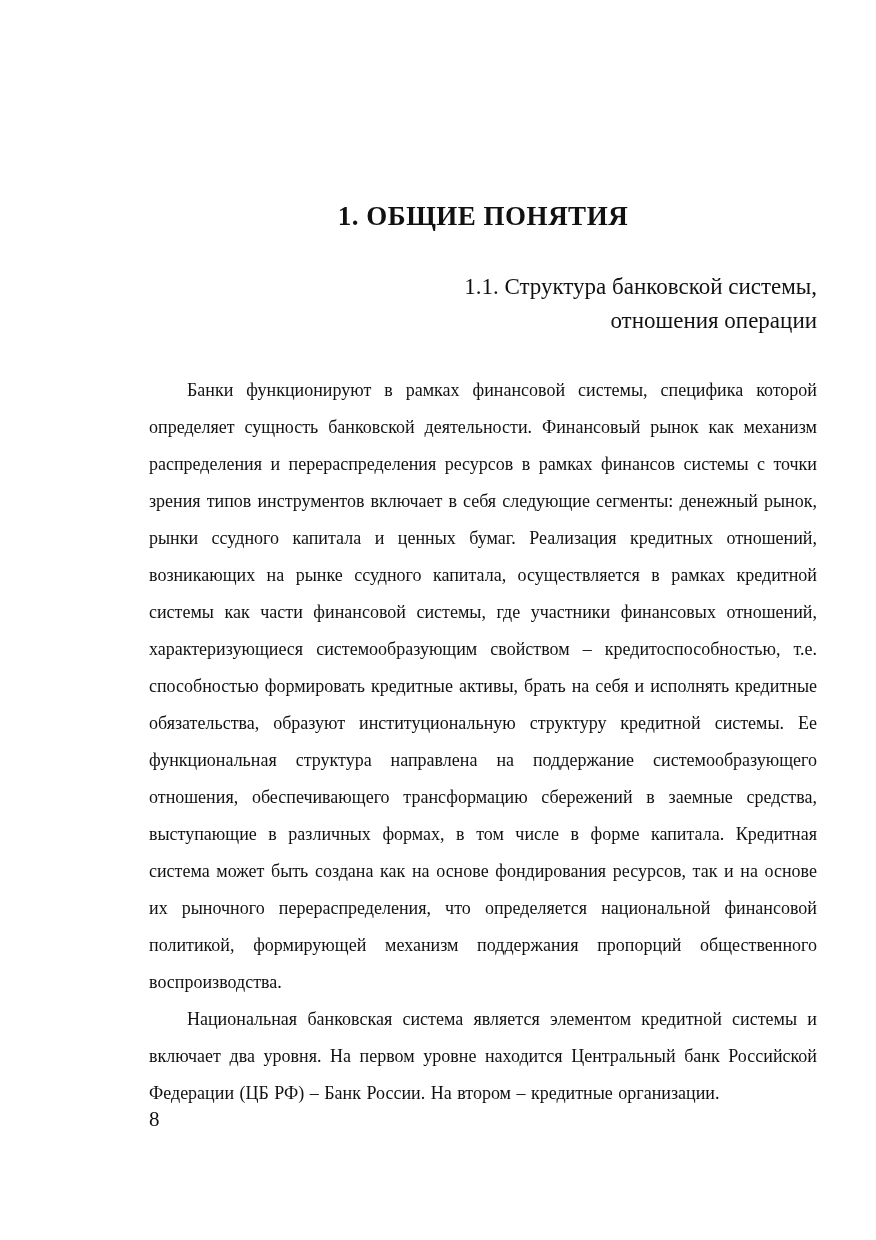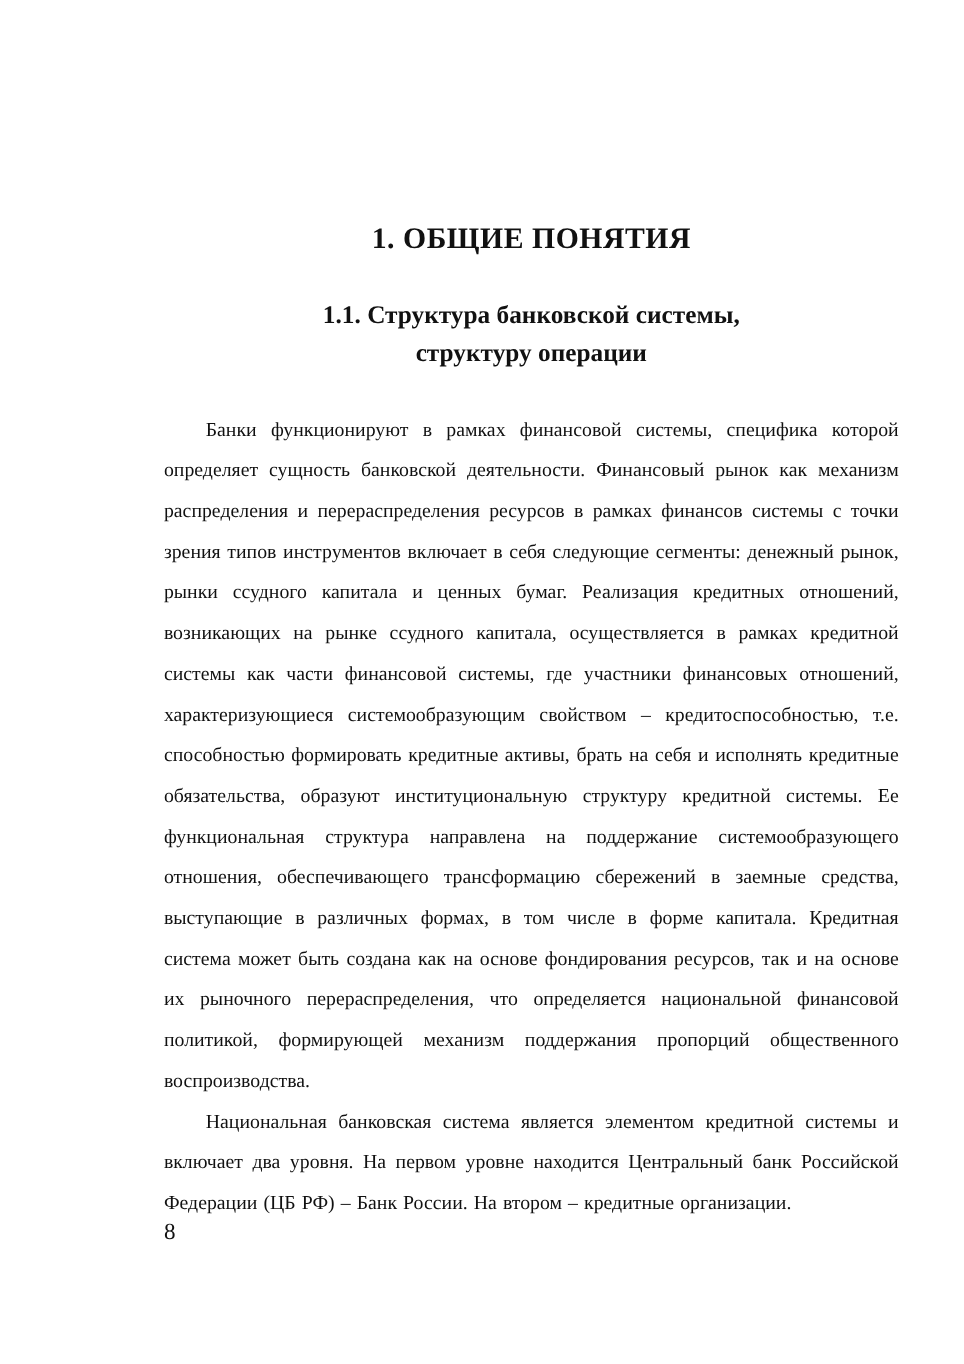--- a/index.html
+++ b/index.html
@@ -28,22 +28,22 @@
     margin: 0 0 34px 0;
     text-align: center;
     font-weight: bold;
     font-size: 27px;
     line-height: 40px;
     letter-spacing: 0.5px;
   }
   .chapter-title .line { display: block; }
   .section-title {
     margin: 0 0 34px 0;
-    text-align: center;
-    font-weight: bold;
+    text-align: right;
+    font-weight: normal;
     font-size: 23px;
     line-height: 34px;
   }
   .section-title .line { display: block; }
   .body-text p {
     margin: 0;
     font-size: 18px;
     line-height: 37px;
     text-align: justify;
     text-indent: 38px;
@@ -62,21 +62,21 @@
 
 <div class="book-page">
   <div class="content">
 
     <h1 class="chapter-title">
       <span class="line">1. ОБЩИЕ ПОНЯТИЯ</span>
     </h1>
 
     <h2 class="section-title">
       <span class="line">1.1. Структура банковской системы,</span>
-      <span class="line">структуру операции</span>
+      <span class="line">отношения операции</span>
     </h2>
 
     <div class="body-text">
       <p>Банки функционируют в рамках финансовой системы, специфика которой определяет сущность банковской деятельности. Финансовый рынок как механизм распределения и перераспределения ресурсов в рамках финансов системы с точки зрения типов инструментов включает в себя следующие сегменты: денежный рынок, рынки ссудного капитала и ценных бумаг. Реализация кредитных отношений, возникающих на рынке ссудного капитала, осуществляется в рамках кредитной системы как части финансовой системы, где участники финансовых отношений, характеризующиеся системообразующим свойством – кредитоспособностью, т.е. способностью формировать кредитные активы, брать на себя и исполнять кредитные обязательства, образуют институциональную структуру кредитной системы. Ее функциональная структура направлена на поддержание системообразующего отношения, обеспечивающего трансформацию сбережений в заемные средства, выступающие в различных формах, в том числе в форме капитала. Кредитная система может быть создана как на основе фондирования ресурсов, так и на основе их рыночного перераспределения, что определяется национальной финансовой политикой, формирующей механизм поддержания пропорций общественного воспроизводства.</p>
       <p>Национальная банковская система является элементом кредитной системы и включает два уровня. На первом уровне находится Центральный банк Российской Федерации (ЦБ РФ) – Банк России. На втором – кредитные организации.</p>
     </div>
 
   </div>
 
   <div class="page-number">8</div>

